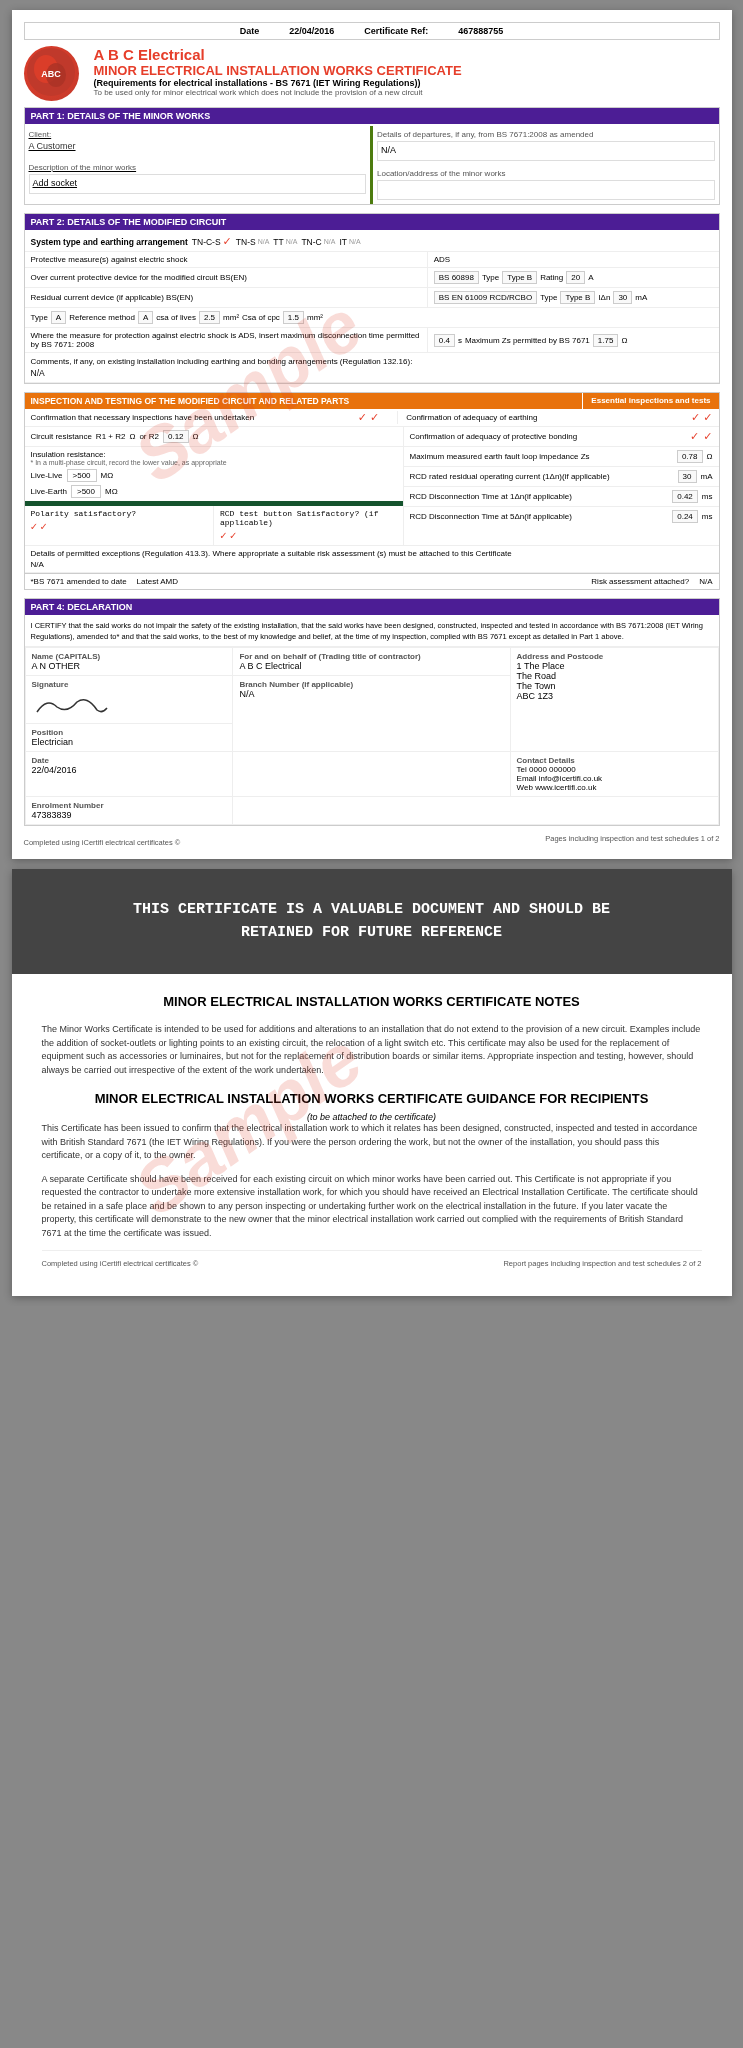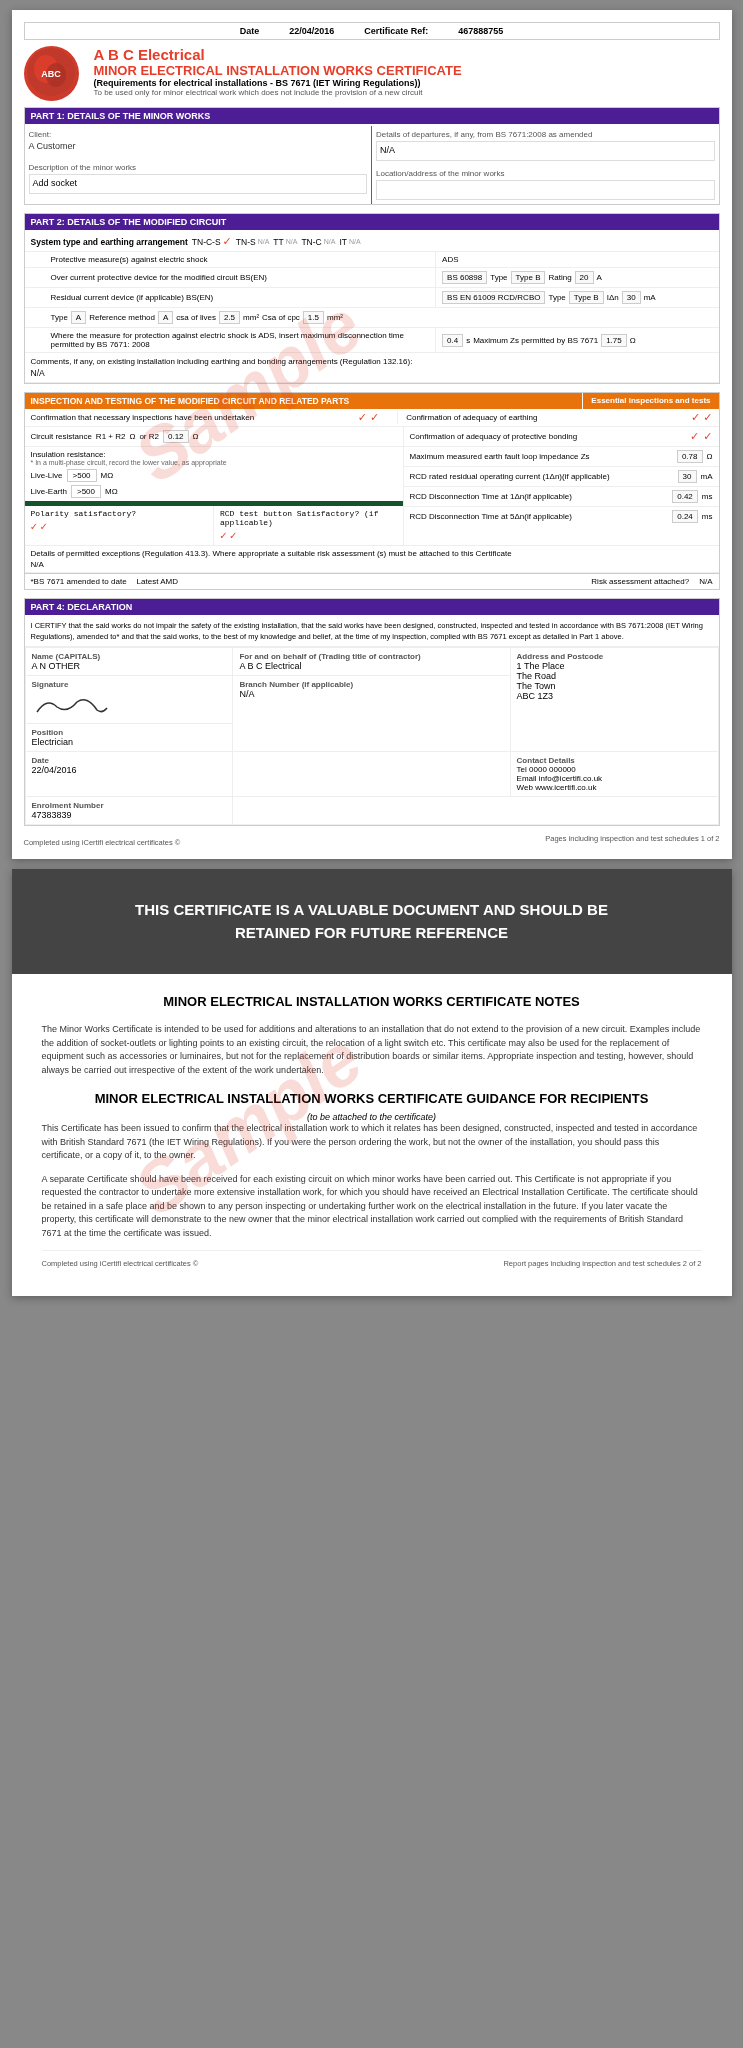--- a/index.html
+++ b/index.html
@@ -79,33 +79,33 @@
       font-size: 9px;
       padding: 3px 6px;
       text-transform: uppercase;
       margin-bottom: 2px;
     }
     .section-header.orange { background: #4c1d95; }
 
     
     .part1 { border: 1px solid #ccc; margin-bottom: 8px; }
     .part1-body { display: flex; }
-    .part1-left { flex: 1; border-right: 1px solid #4d7c0f; padding: 4px; }
+    .part1-left { flex: 1; border-right: 3px solid #4d7c0f; padding: 4px; text-decoration: underline; }
     .part1-right { flex: 1; padding: 4px; }
     .field-label { font-size: 8px; color: #555; margin-bottom: 2px; }
     .field-value { font-size: 9px; color: #333; margin-bottom: 4px; }
     .field-area { border: 1px solid #ddd; padding: 3px; min-height: 20px; font-size: 9px; margin-top: 2px; }
 
     
     .part2 { border: 1px solid #ccc; margin-bottom: 8px; }
     .system-row { display: flex; align-items: center; padding: 3px 6px; border-bottom: 1px solid #eee; font-size: 8.5px; gap: 4px; flex-wrap: wrap; }
     .sys-item { display: flex; align-items: center; gap: 2px; }
     .sys-label { font-weight: bold; }
     .checkmark { color: #e63e2a; font-size: 11px; }
-    .table-row-2col { display: flex; border-bottom: 1px solid #eee; padding-left: 20px; }
+    .table-row-2col { display: flex; border-bottom: 1px solid #eee; }
     .col-label { flex: 1.4; padding: 3px 6px; font-size: 8px; border-right: 1px solid #eee; display: flex; align-items: center; }
     .col-value { flex: 1; padding: 3px 6px; font-size: 8px; display: flex; align-items: center; flex-wrap: wrap; gap: 3px; }
     .badge { border: 1px solid #ccc; padding: 1px 4px; font-size: 8px; background: #f9f9f9; }
 
     
     .part3 { border: 1px solid #ccc; margin-bottom: 8px; }
     .insp-row { display: flex; border-bottom: 1px solid #eee; align-items: center; }
     .insp-cell { padding: 2px 6px; font-size: 8px; }
     .insp-label { flex: 2; }
     .insp-checks { flex: 0.3; display: flex; gap: 3px; justify-content: center; }
@@ -503,21 +503,21 @@
   <div style="display:flex; justify-content:space-between; margin-top:4px;">
     <span class="footer-note">Completed using iCertifi electrical certificates ©</span>
     <span class="pages-note">Pages including inspection and test schedules 1 of 2</span>
   </div>
 </div>
 
 <div class="page" style="position:relative; padding:0;">
   <div class="sample-watermark" style="top:50%; left:15%;">Sample</div>
 
   <div class="page2-header">
-    <div class="page2-header-text" style="white-space:pre-line;">THIS CERTIFICATE IS A VALUABLE DOCUMENT AND SHOULD BE
+    <div class="page2-header-text" style="white-space:pre-line;font-family:Liberation Mono, monospace;">THIS CERTIFICATE IS A VALUABLE DOCUMENT AND SHOULD BE
 RETAINED FOR FUTURE REFERENCE</div>
   </div>
 
   <div class="page2-body">
 
     <div class="notes-title">MINOR ELECTRICAL INSTALLATION WORKS CERTIFICATE NOTES</div>
     <div class="notes-text">The Minor Works Certificate is intended to be used for additions and alterations to an installation that do not extend to the provision of a new circuit. Examples include the addition of socket-outlets or lighting points to an existing circuit, the relocation of a light switch etc. This certificate may also be used for the replacement of equipment such as accessories or luminaires, but not for the replacement of distribution boards or similar items. Appropriate inspection and testing, however, should always be carried out irrespective of the extent of the work undertaken.</div>
 
     <div class="guidance-title">MINOR ELECTRICAL INSTALLATION WORKS CERTIFICATE GUIDANCE FOR RECIPIENTS</div>
     <div class="guidance-subtitle">(to be attached to the certificate)</div>

